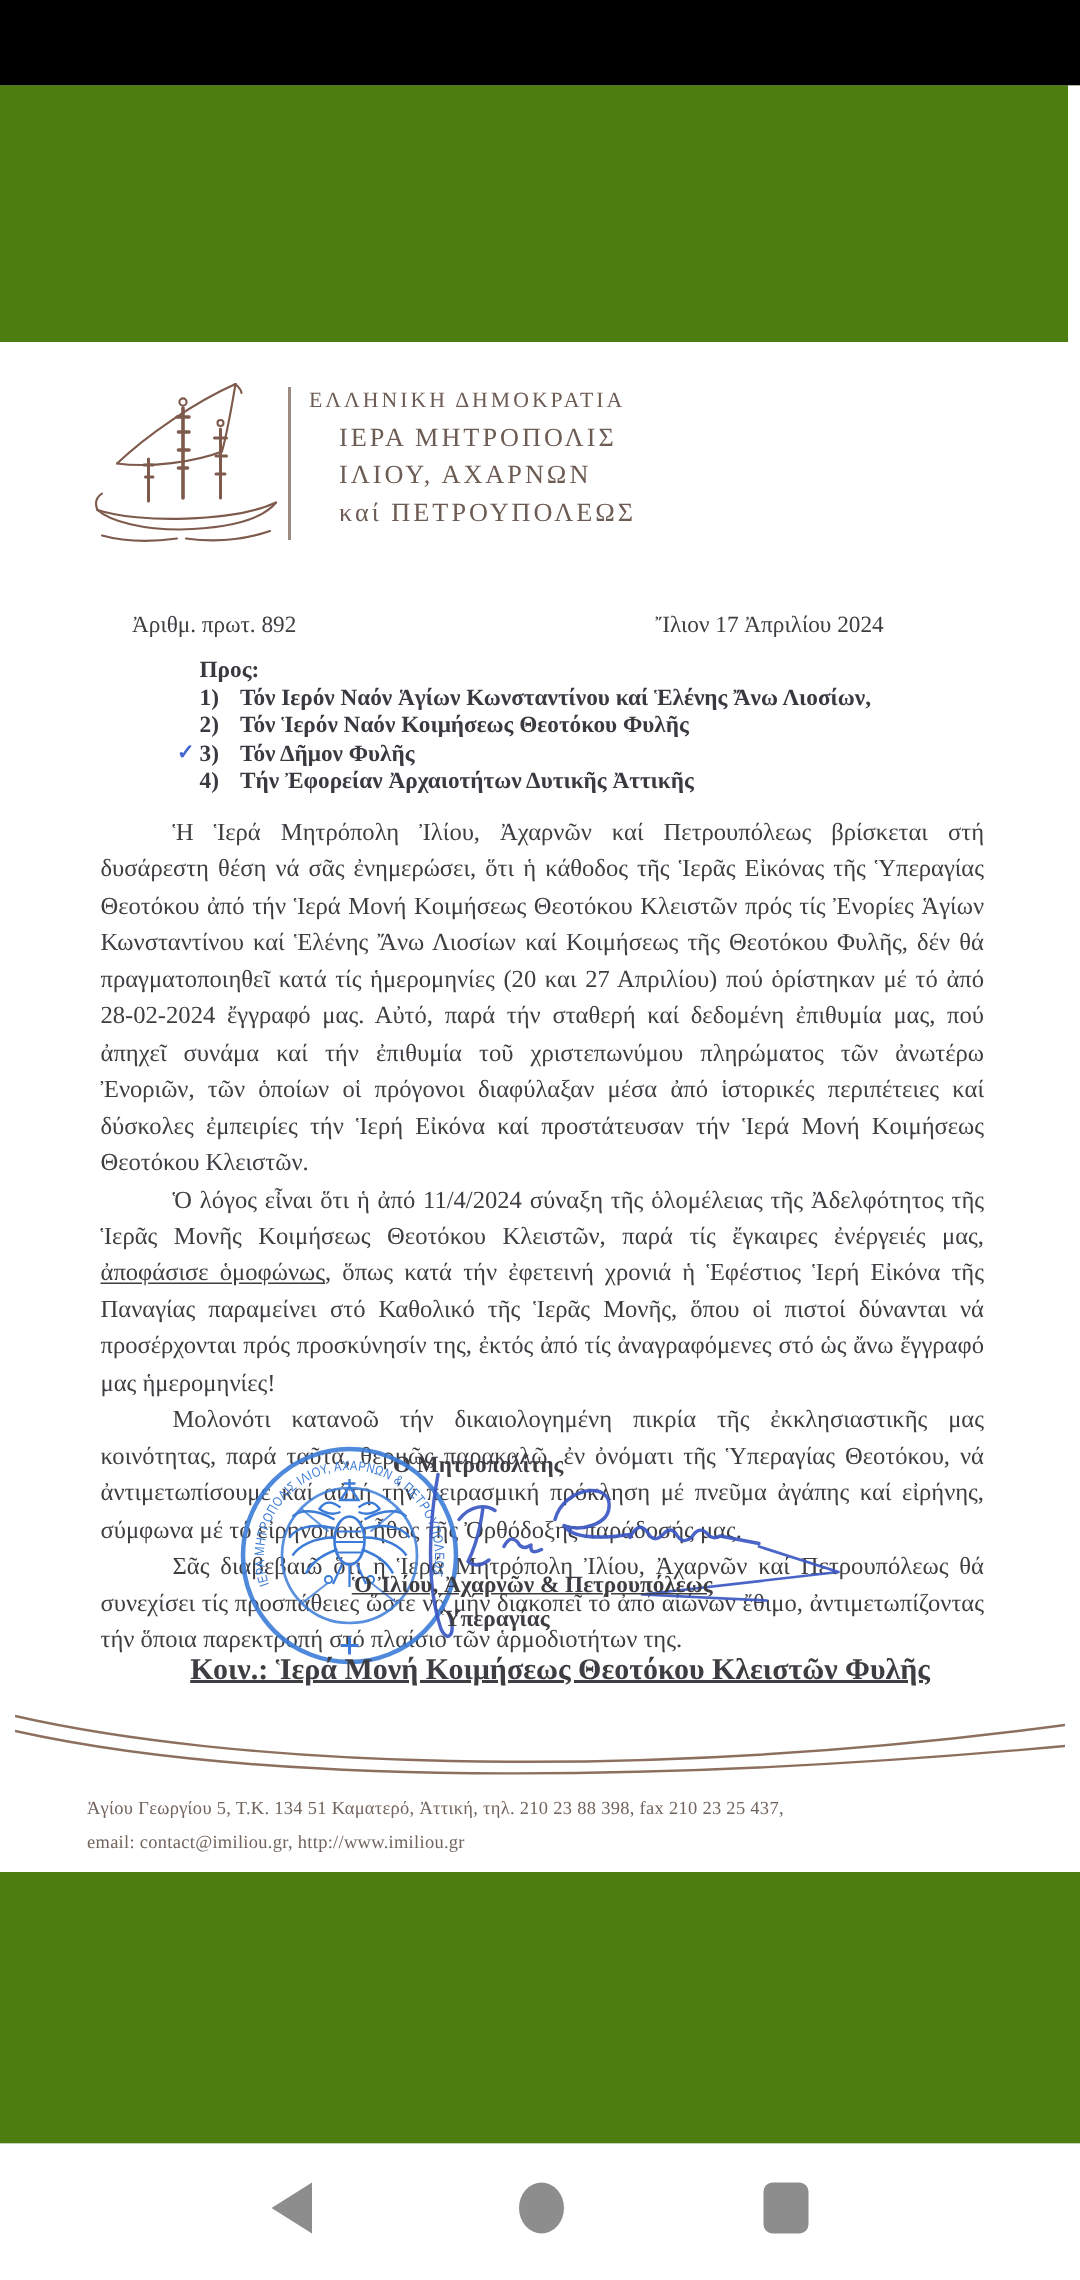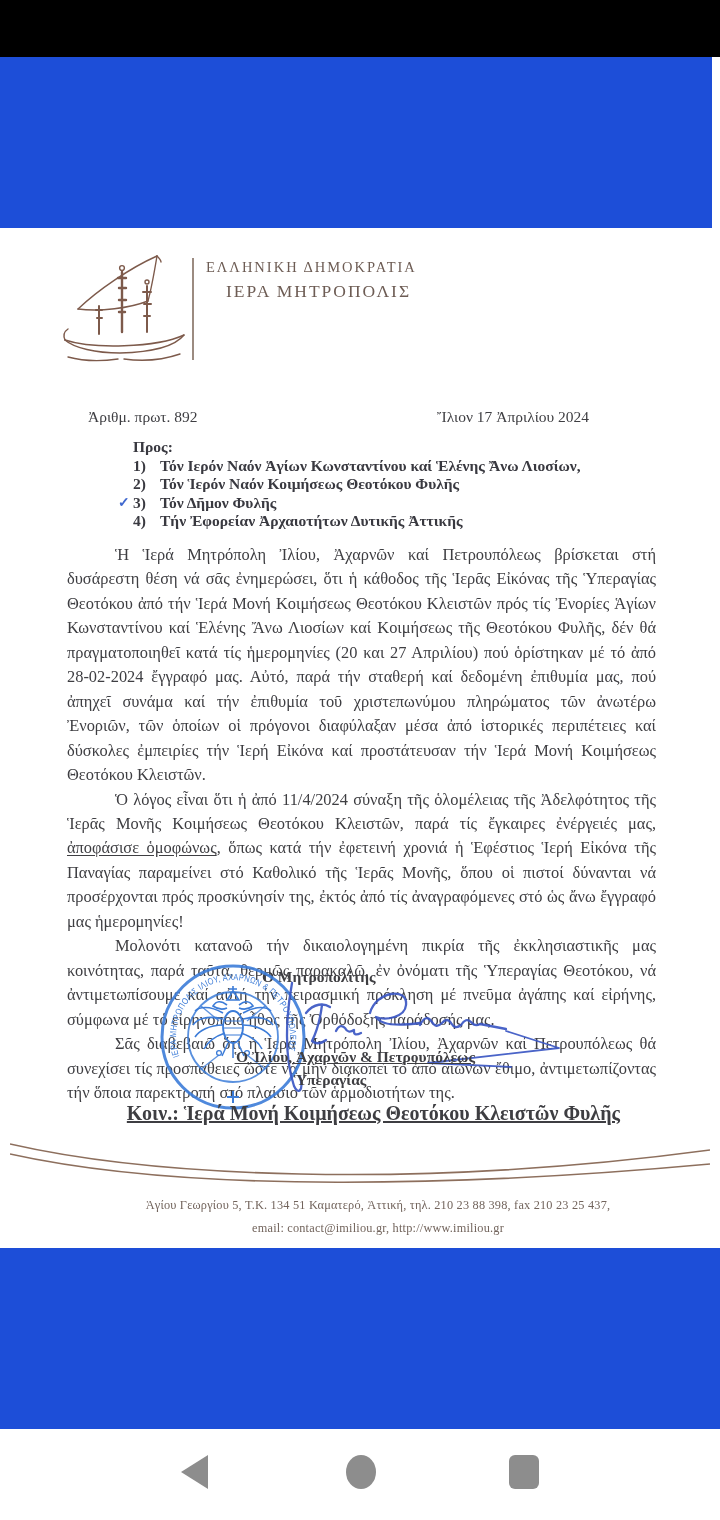--- a/index.html
+++ b/index.html
@@ -1,21 +1,21 @@
 <!DOCTYPE html>
 <html><head>
 <meta charset="utf-8">
 <style>
   html,body{margin:0;padding:0;}
   body{
     width:720px;height:1520px;position:relative;overflow:hidden;
     background:#cbcbcb;font-family:"Liberation Serif", serif;
   }
   .status-bar{position:absolute;left:0;top:0;width:720px;height:57px;background:#000;}
-  .viewer{position:absolute;left:0;top:57px;width:720px;height:1372px;background:#1d4ed8;}
+  .viewer{position:absolute;left:0;top:57px;width:720px;height:1372px;background:#4d7c0f;}
   .scroll-strip{position:absolute;right:0;top:0;width:8px;height:1191px;background:#ffffff;}
   .page{position:absolute;left:0;top:171px;width:720px;height:1020px;background:#ffffff;color:#3e3e42;}
 
   
   .ship{position:absolute;left:60px;top:20px;}
   .lh-sep{position:absolute;left:192px;top:30px;width:2px;height:102px;background:#9c8b81;}
   .lh-text{position:absolute;left:206px;top:27px;color:#6d5c54;letter-spacing:2px;font-weight:500;}
   .lh-line1{font-size:14.5px;line-height:24px;}
   .lh-line{font-size:17.5px;line-height:25px;margin-left:20px;}
 
@@ -38,21 +38,21 @@
   .seal{position:absolute;left:157px;top:733px;}
   .sig{position:absolute;left:278px;top:753px;}
   .sig-title{position:absolute;left:238px;top:740px;width:160px;text-align:center;font-weight:bold;font-size:15.5px;}
   .sig-see{position:absolute;left:185px;top:820px;width:290px;text-align:right;font-weight:bold;font-size:15.5px;text-decoration:underline;}
   .sig-name{position:absolute;left:185px;top:843px;width:290px;text-align:center;font-weight:bold;font-size:15.5px;}
 
   .cc-line{position:absolute;left:10px;top:874px;width:610px;text-align:right;font-weight:bold;font-size:20px;text-decoration:underline;}
 
   .deco{position:absolute;left:10px;top:912px;}
 
-  .footer{position:absolute;right:22px;top:966px;width:640px;text-align:center;color:#72645c;font-size:12.3px;line-height:23px;letter-spacing:0.2px;}
+  .footer{position:absolute;right:22px;top:966px;width:640px;text-align:left;color:#72645c;font-size:12.3px;line-height:23px;letter-spacing:0.2px;}
 
   
   .nav-bar{position:absolute;left:0;top:1429px;width:720px;height:91px;background:#ffffff;}
   .nav-back{position:absolute;left:181px;top:1455px;width:0;height:0;
     border-top:17px solid transparent;border-bottom:17px solid transparent;border-right:27px solid #8d8d8d;}
   .nav-home{position:absolute;left:346px;top:1455px;width:30px;height:34px;border-radius:50%;background:#8d8d8d;}
   .nav-recents{position:absolute;left:509px;top:1455px;width:30px;height:34px;border-radius:6px;background:#8d8d8d;}
 </style>
 </head>
 <body>
@@ -83,20 +83,22 @@
         <path d="M5,92 q -3,-7 3,-11"></path>
 
         <path d="M8,109 q 22,6 50,2"></path>
         <path d="M64,111 q 30,4 56,-5"></path>
       </g>
     </svg>
     <div class="lh-sep"></div>
     <div class="lh-text">
       <div class="lh-line1">ΕΛΛΗΝΙΚΗ ΔΗΜΟΚΡΑΤΙΑ</div>
       <div class="lh-line">ΙΕΡΑ ΜΗΤΡΟΠΟΛΙΣ</div>
+      <div class="lh-line">ΙΛΙΟΥ, ΑΧΑΡΝΩΝ</div>
+      <div class="lh-line">καί ΠΕΤΡΟΥΠΟΛΕΩΣ</div>
     </div>
 
     <div class="proto">Ἀριθμ. πρωτ. 892</div>
     <div class="dateplace">Ἴλιον 17 Ἀπριλίου 2024</div>
 
     <div class="recipients">
       <div>Προς:</div>
       <div class="r-item">
         <span class="r-num">1)</span>
         <span>Τόν Ιερόν Ναόν Ἁγίων Κωνσταντίνου καί Ἑλένης Ἄνω Λιοσίων,</span>

